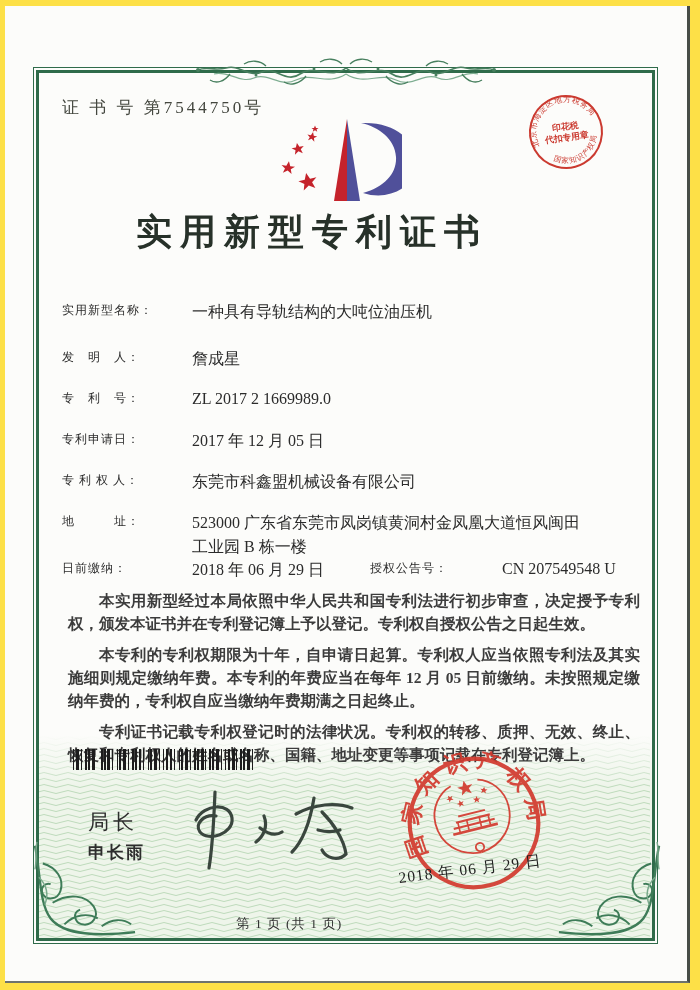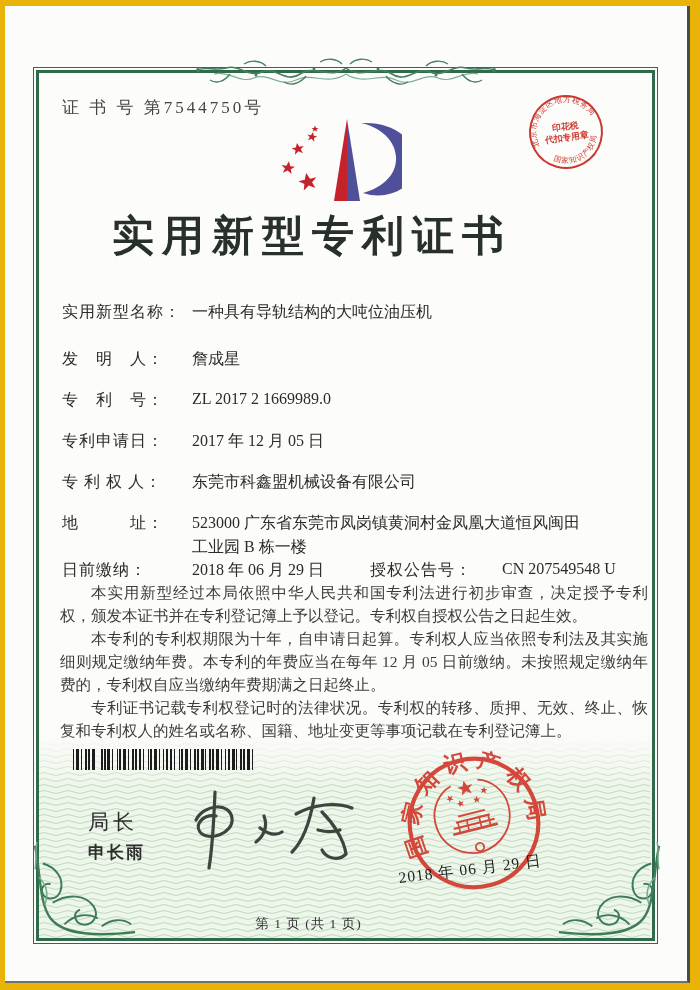--- a/index.html
+++ b/index.html
@@ -1,19 +1,19 @@
 <!DOCTYPE html>
 <html><head>
 <meta charset="utf-8">
 <style>
   * { margin:0; padding:0; box-sizing:border-box; }
   html,body { background:#ffffff; }
   #page {
     position:relative; width:700px; height:990px; overflow:hidden;
-    background:#eab308;
+    background:#fde047;
     font-family:"Liberation Serif","DejaVu Serif",serif;
     color:#2e2e2e;
   }
   
   .paper {
     position:absolute; left:5px; top:6px; width:685px; height:977px;
     background:#fcfcfa;
     border-right:3px solid #474d47;
     border-bottom:2px solid #6d726d;
   }
@@ -24,29 +24,29 @@
   }
   .frame-inner { width:100%; height:100%; border:3px solid #2f6b4a; }
 
   .cert-no {
     position:absolute; left:62px; top:96px; font-size:17px; letter-spacing:3px;
     color:#44473f; z-index:3;
   }
   .logo { position:absolute; left:272px; top:113px; z-index:3; }
   .title {
     position:absolute; left:33px; top:208px; width:558px; text-align:center;
-    font-size:42px; font-weight:bold; letter-spacing:8px; color:#273129; z-index:3;
-  }
-  .field-label { position:absolute; left:62px; font-size:16px; letter-spacing:1px; color:#2b2b2b; z-index:3; white-space:nowrap; }
+    font-size:36px; font-weight:bold; letter-spacing:8px; color:#273129; z-index:3;
+  }
+  .field-label { position:absolute; left:62px; font-size:12px; letter-spacing:1px; color:#2b2b2b; z-index:3; white-space:nowrap; }
   .field-value { position:absolute; left:168px; font-size:16px; color:#2b2b2b; z-index:3; white-space:nowrap;margin-left:24px; }
   .paras {
     position:absolute; left:60px; top:581px; width:588px; z-index:3;
     font-size:15.5px; line-height:23px; text-align:justify; color:#3c3c3c;
   }
-  .paras p { text-indent:31px; margin:0; }
+  .paras p { text-indent:31px; margin:8px;font-weight:bold; }
   
   .band { position:absolute; left:38px; top:735px; width:616px; height:203px; z-index:1; background:#eef5ea; }
   .band-fade { position:absolute; left:38px; top:735px; width:616px; height:52px; z-index:1;
     background:linear-gradient(#fcfcfa, rgba(252,252,250,0)); }
   .garland { position:absolute; left:196px; top:57px; z-index:3; }
   .corner-l { position:absolute; left:31px; top:836px; z-index:3; }
   .corner-r { position:absolute; left:555px; top:836px; z-index:3; transform:scaleX(-1); }
   .barcode {
     position:absolute; left:73px; top:749px; width:181px; height:21px; z-index:4;
     background:repeating-linear-gradient(90deg,
@@ -59,21 +59,21 @@
   .sig-name { position:absolute; left:88px; top:841px; font-size:17px; letter-spacing:2px; color:#2d2d2d; z-index:4;font-weight:bold; }
   .sig-script { position:absolute; left:168px; top:786px; z-index:4; }
   .seal { position:absolute; left:396px; top:745px; z-index:5; }
   .seal-date {
     position:absolute; left:398px; top:857px; width:180px; z-index:6;
     font-size:15.5px; letter-spacing:1px; color:#1e1e1e; transform:rotate(-7deg);
     white-space:nowrap;
   }
   .tax-stamp { position:absolute; left:520px; top:86px; z-index:4; }
   .footer {
-    position:absolute; left:236px; top:915px; width:145px; text-align:center;
+    position:absolute; left:236px; top:915px; width:145px; 
     font-size:13.5px; letter-spacing:1px; color:#333; z-index:4; white-space:nowrap;
   }
   .r0{top:302px}.r1{top:349px}.r2{top:390px}.r3{top:431px}.r4{top:472px}
   .r5{top:513px}.r5b{top:537px}.r6{top:560px}
   .lbl2 { left:370px; } .val2 { left:478px; }
 </style>
 </head>
 <body>
 
 <div id="page">

